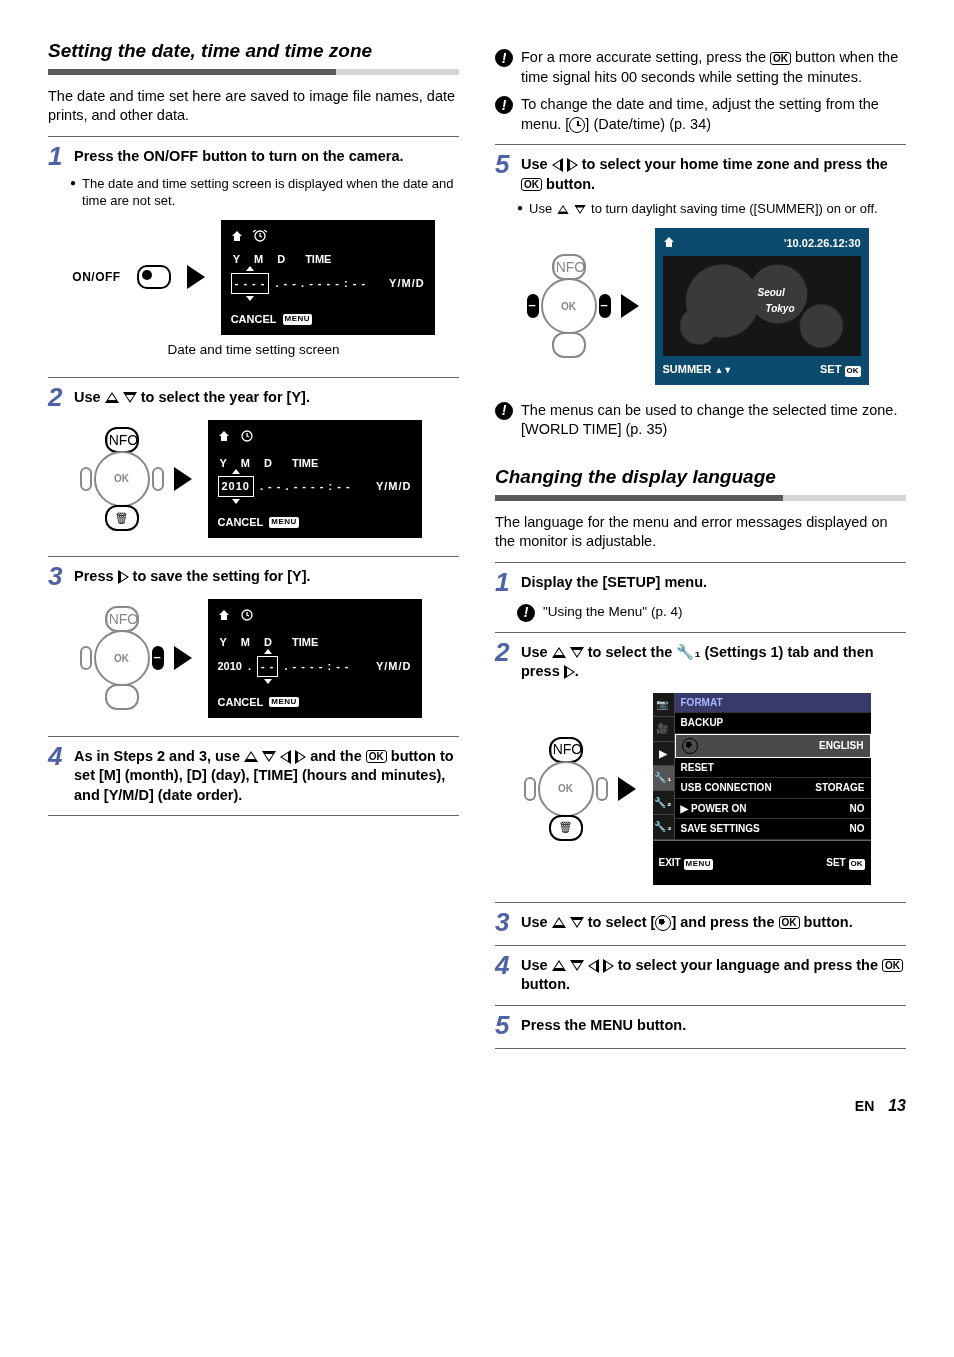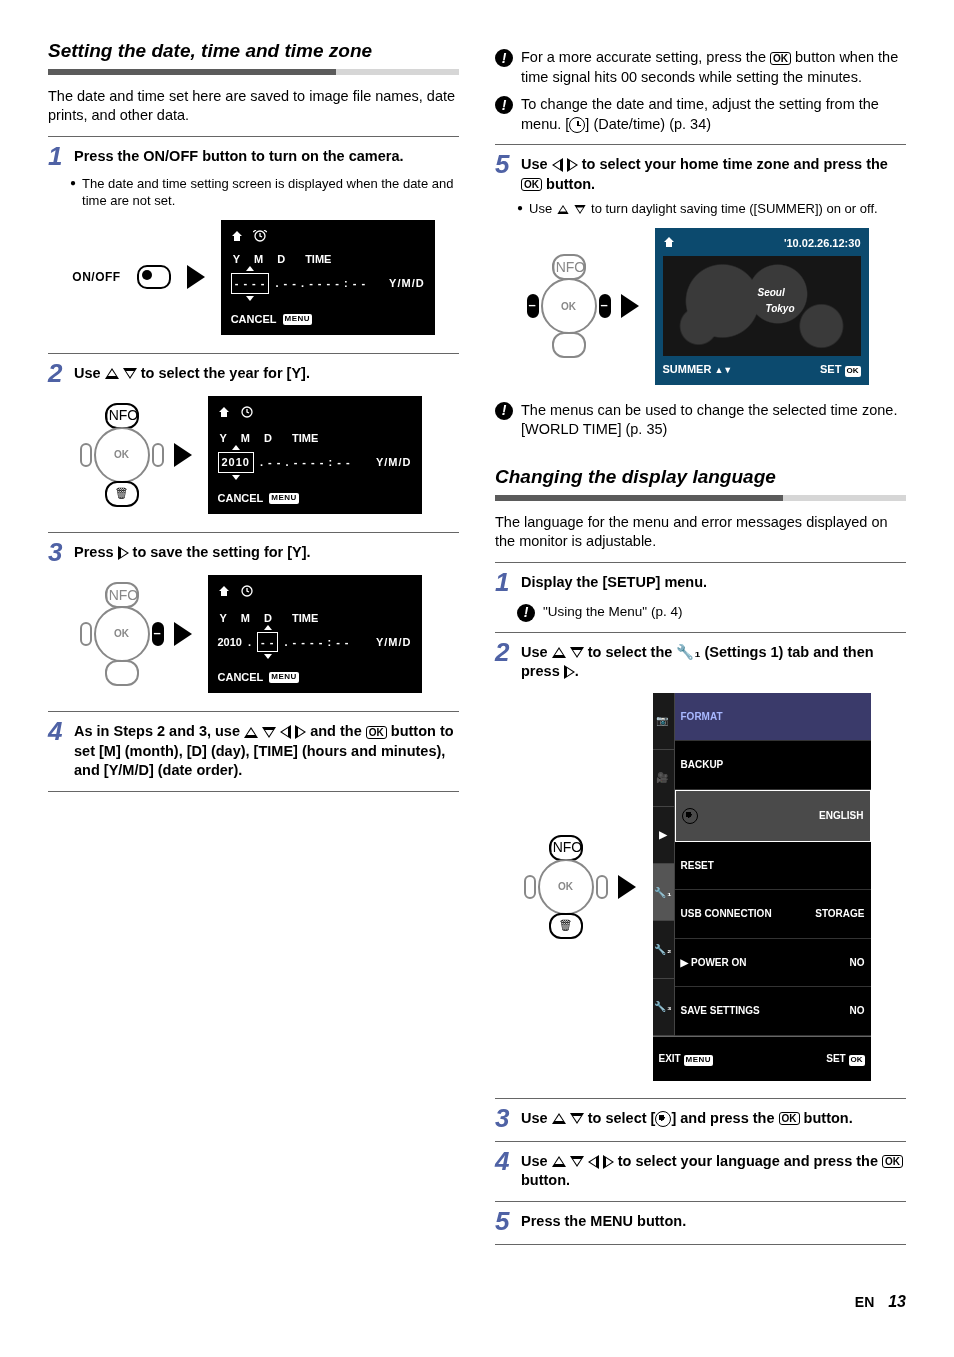--- a/index.html
+++ b/index.html
@@ -196,21 +196,21 @@
   .setup-body { display:flex; }
   .setup-tabs { width:22px; display:flex; flex-direction:column;}
   .setup-tabs div {
     flex:1; border-bottom:1px solid #444; border-right:1px solid #444;
     display:flex;align-items:center;justify-content:center;font-size:10px;
     background:#1a1a1a;
   }
   .setup-list { flex:1; }
   .setup-list .r {
     display:flex; justify-content:space-between; align-items:center;
-    padding:17px 6px; border-bottom:1px solid #333;
+    padding:3px 6px; border-bottom:1px solid #333;
   }
   .setup-list .r.hl { background:#4a4a4a; border:1px solid #fff;}
   .setup-list .r.top { background:#3a3a6a; color:#a8b8ff;}
   .setup .sbot {
     display:flex;justify-content:space-between;align-items:center;
     padding:15px 6px;border-top:1px solid #666;background:#000;
   }
   .tri-out-l,.tri-out-r,.tri-out-u,.tri-out-d{
     display:inline-block;width:0;height:0;vertical-align:middle;position:relative;
   }
@@ -301,20 +301,21 @@
           </span>
           <span class="dots">. - - . - -   - - : - -</span>
           <span class="ymd">Y/M/D</span>
         </div>
         <div class="bot">
           <span>CANCEL</span>
           <span class="menu-box">MENU</span>
         </div>
       </div>
     </div>
+    <div class="caption">Date and time setting screen</div>
 
     <div class="sep" style="margin-top:18px"></div>
     <div class="step">
       <div class="step-num">2</div>
       <div class="step-text">
         <span>Use </span><span class="tri-out-u"></span> <span class="tri-out-d"></span><span> to select the year for [Y].</span>
       </div>
     </div>
     <div class="fig-row">
       <div class="dpad">

